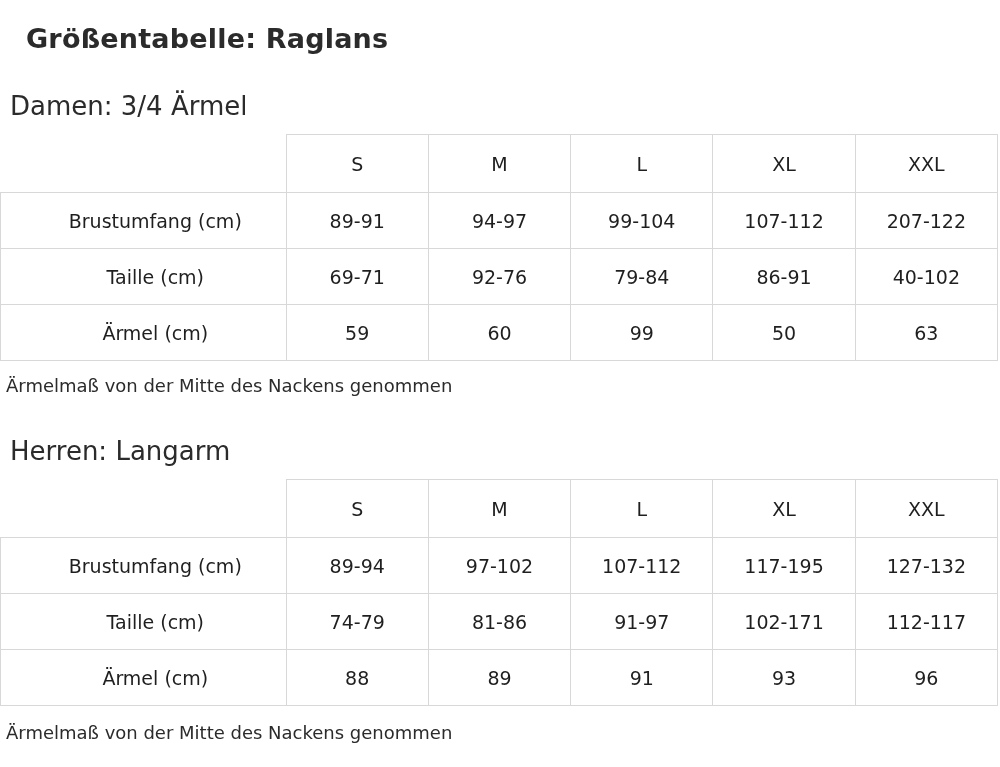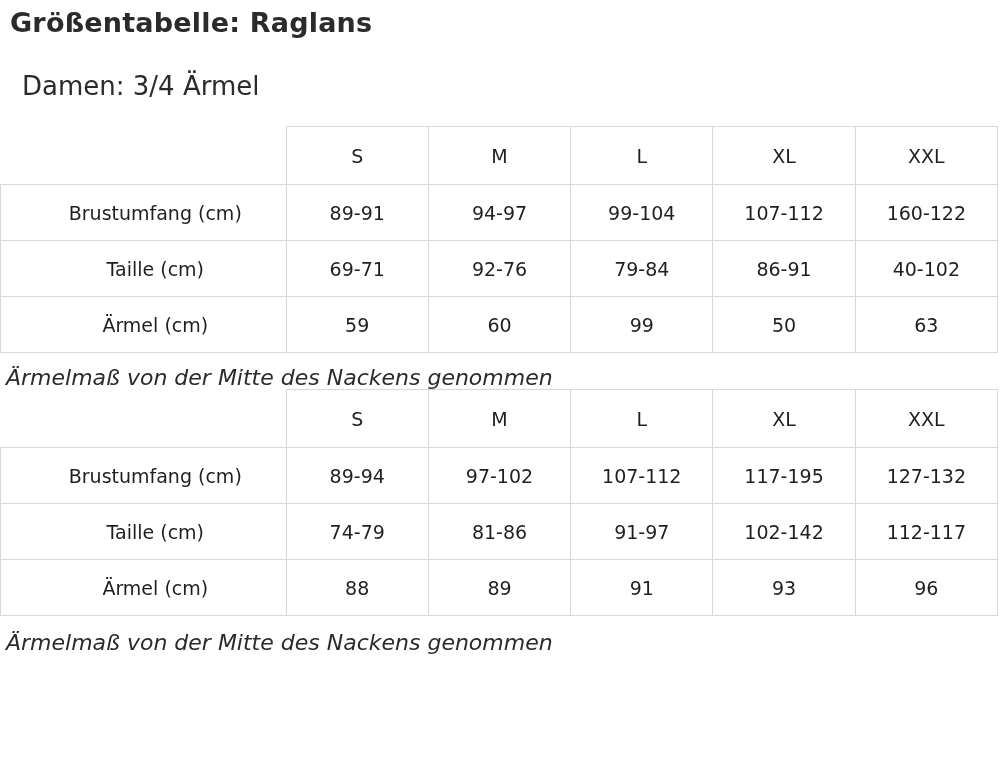--- a/index.html
+++ b/index.html
@@ -18,30 +18,30 @@
     width: 1000px;
     height: 767px;
     position: relative;
     box-sizing: border-box;
   }
   .main-title {
     font-size: 27px;
     font-weight: bold;
     color: #2b2b2b;
     padding: 6px 0 0 10px;
-    margin: 0;
+    margin: 16px;
     line-height: 34px;
     letter-spacing: 0.2px;
   }
   .section-title {
     font-size: 26px;
     font-weight: normal;
     color: #2b2b2b;
     padding: 18px 0 12px 10px;
-    margin: 12px;
+    margin: 0;
     line-height: 32px;
   }
   .section-title.second {
     padding-top: 38px;
   }
   table.size-table {
     border-collapse: collapse;
     width: 998px;
     margin: 0 0 0 0;
     table-layout: fixed;
@@ -70,22 +70,21 @@
     border-top: 1px solid #ffffff;
   }
   table.size-table tr:first-child td,
   table.size-table tr:first-child th {
     height: 58px;
   }
   .col-s, .col-m, .col-l, .col-xl, .col-xxl {
     width: 142px;
   }
   .note {
-    font-style: italic;
-    font-size: 22px;
+    font-size: 18px;
     color: #2b2b2b;
     padding: 14px 6px 0 6px;
     line-height: 22px;
   }
   .note.second {
     padding-top: 16px;
   }
 </style>
 </head>
 <body>
@@ -105,21 +104,21 @@
       <th class="col-l">L</th>
       <th class="col-xl">XL</th>
       <th class="col-xxl">XXL</th>
     </tr>
     <tr>
       <td class="rowhead">Brustumfang (cm)</td>
       <td>89-91</td>
       <td>94-97</td>
       <td>99-104</td>
       <td>107-112</td>
-      <td>160-122</td>
+      <td>207-122</td>
     </tr>
     <tr>
       <td class="rowhead">Taille (cm)</td>
       <td>69-71</td>
       <td>92-76</td>
       <td>79-84</td>
       <td>86-91</td>
       <td>40-102</td>
     </tr>
     <tr>
@@ -128,20 +127,21 @@
       <td>60</td>
       <td>99</td>
       <td>50</td>
       <td>63</td>
     </tr>
   </tbody>
     </table>
 
   <div class="note">Ärmelmaß von der Mitte des Nackens genommen</div>
 
+  <h2 class="section-title second">Herren: Langarm</h2>
 
   <table class="size-table">
     <tbody>
         <tr>
       <th class="rowhead corner"></th>
       <th class="col-s">S</th>
       <th class="col-m">M</th>
       <th class="col-l">L</th>
       <th class="col-xl">XL</th>
       <th class="col-xxl">XXL</th>
@@ -152,21 +152,21 @@
       <td>97-102</td>
       <td>107-112</td>
       <td>117-195</td>
       <td>127-132</td>
     </tr>
     <tr>
       <td class="rowhead">Taille (cm)</td>
       <td>74-79</td>
       <td>81-86</td>
       <td>91-97</td>
-      <td>102-142</td>
+      <td>102-171</td>
       <td>112-117</td>
     </tr>
     <tr>
       <td class="rowhead">Ärmel (cm)</td>
       <td>88</td>
       <td>89</td>
       <td>91</td>
       <td>93</td>
       <td>96</td>
     </tr>

